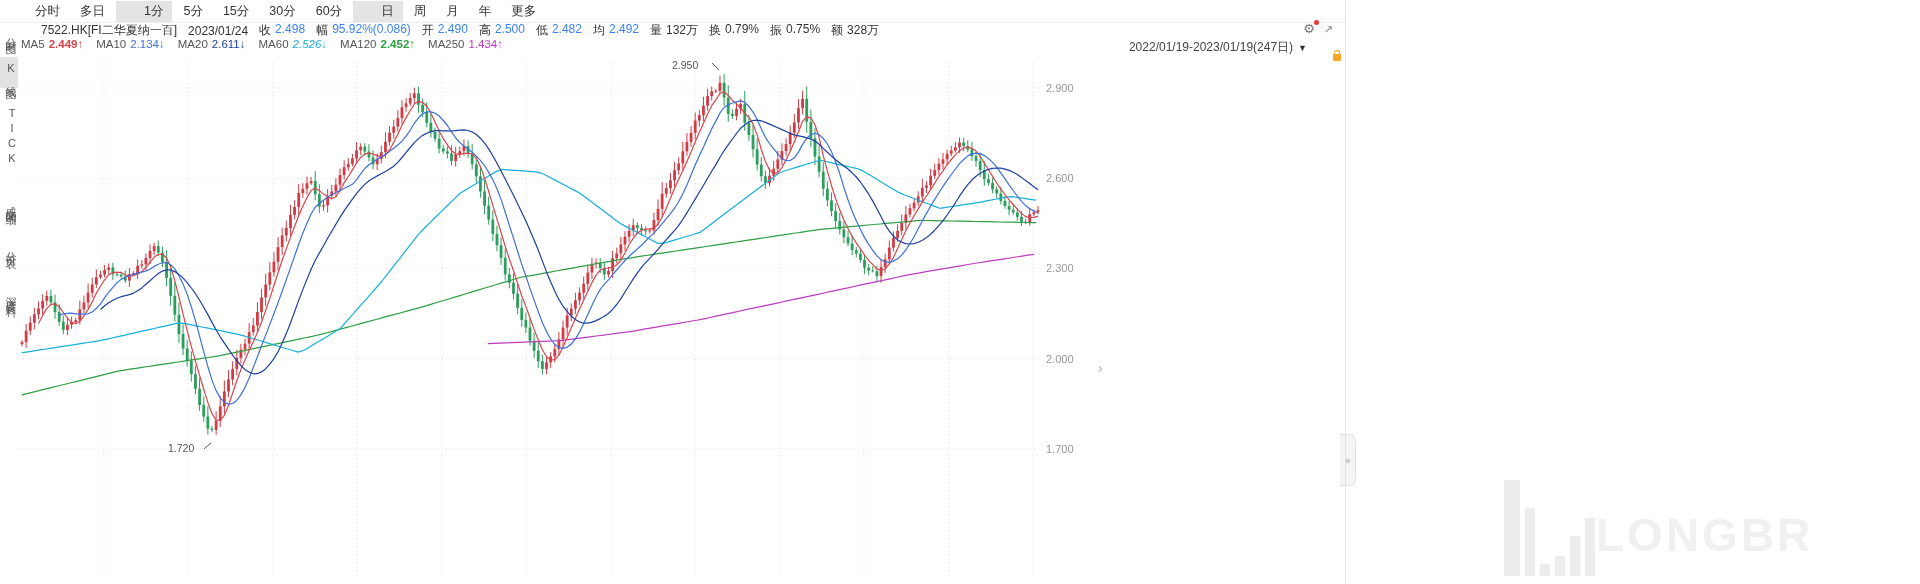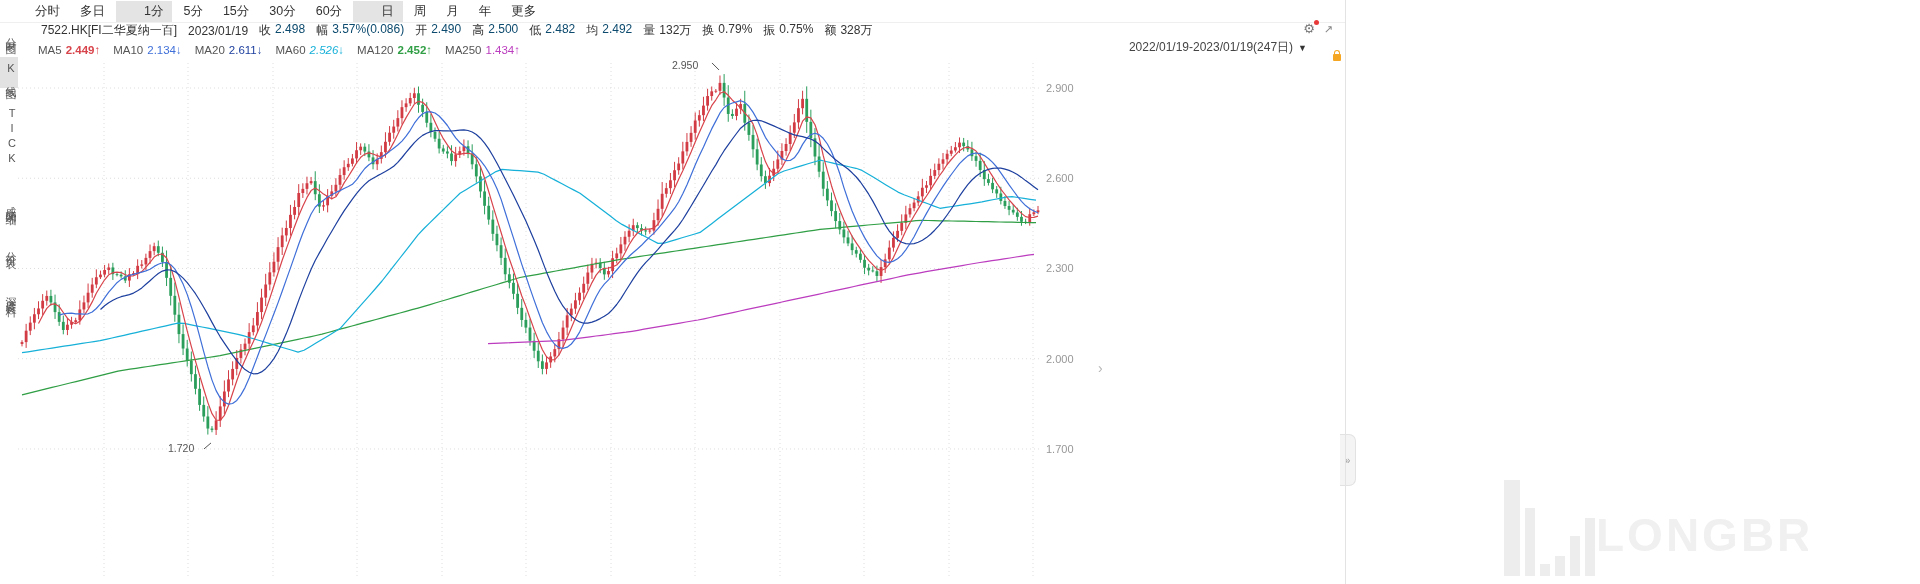--- a/index.html
+++ b/index.html
@@ -12,25 +12,25 @@
   .period{padding:2px 9px;cursor:default;white-space:nowrap;}
   .period.active{background:#e4e4e4;padding-left:28px;}
   .menu{position:absolute;right:2px;top:0;height:22px;display:flex;align-items:center;font-size:12.5px;color:#333;}
   .menu-item{padding:2px 11px;border-left:1px solid #e6e6e6;position:relative;white-space:nowrap;}
   .menu-item:first-child{border-left:none;}
   .dot{position:absolute;top:1px;right:3px;width:5px;height:5px;border-radius:50%;background:#e93a3a;}
   .m-arrow{font-size:8px;color:#666;margin-left:2px;}
   .row2{position:relative;height:15px;display:flex;align-items:center;gap:11px;padding-left:10px;font-size:12px;color:#333;margin-left:31px;}
   .inf{display:flex;gap:4px;white-space:nowrap;}
   .inf .lb{color:#333;}
-  .red{color:#0c4a6e;}
+  .red{color:#3b82f6;}
   .gear{position:absolute;right:30px;top:-2px;font-size:13px;color:#777;}
   .gear .dot{top:-1px;right:-4px;}
   .popout{position:absolute;right:12px;top:0;font-size:11px;color:#888;}
-  .row3{position:relative;height:18px;display:flex;align-items:flex-end;gap:13px;padding-left:38px;font-size:11.5px;}
+  .row3{position:relative;height:18px;display:flex;align-items:flex-start;gap:13px;padding-left:21px;font-size:11.5px;}
   .ma-item{display:flex;gap:4px;white-space:nowrap;}
   .ma-item .lb{color:#555;}
   .range-box{position:absolute;right:38px;top:1px;display:flex;align-items:center;gap:5px;color:#444;font-size:12px;}
   .range-caret{font-size:9px;color:#333;}
   
   .sidebar{position:absolute;left:0;top:24px;width:18px;display:flex;flex-direction:column;align-items:center;}
   .side-tab{writing-mode:vertical-rl;text-orientation:upright;font-size:11px;color:#555;letter-spacing:3px;padding:5px 0;width:18px;text-align:center;}
   .side-tab.active{background:#e2e2e2;}
   .st-gap1{margin-top:14px}.st-gap2{margin-top:14px}.st-gap3{margin-top:20px}.st-gap4{margin-top:24px}.st-gap5{margin-top:26px}
   #chart{position:absolute;left:0;top:55px;}
@@ -74,29 +74,29 @@
           <div class="period">60分</div>
           <div class="period active">日</div>
           <div class="period">周</div>
           <div class="period">月</div>
           <div class="period">年</div>
           <div class="period">更多</div>
         </div>
     </div>
     <div class="row2">
       <span>7522.HK[FI二华夏纳一百]</span>
-      <span>2023/01/19</span>
+      <span>2023/01/24</span>
       <span id="info-fields" style="display:flex;gap:11px;">
           <span class="inf">
             <span class="lb">收</span>
             <span class="red">2.498</span>
           </span>
           <span class="inf">
             <span class="lb">幅</span>
-            <span class="red">3.57%(0.086)</span>
+            <span class="red">95.92%(0.086)</span>
           </span>
           <span class="inf">
             <span class="lb">开</span>
             <span class="red">2.490</span>
           </span>
           <span class="inf">
             <span class="lb">高</span>
             <span class="red">2.500</span>
           </span>
           <span class="inf">

